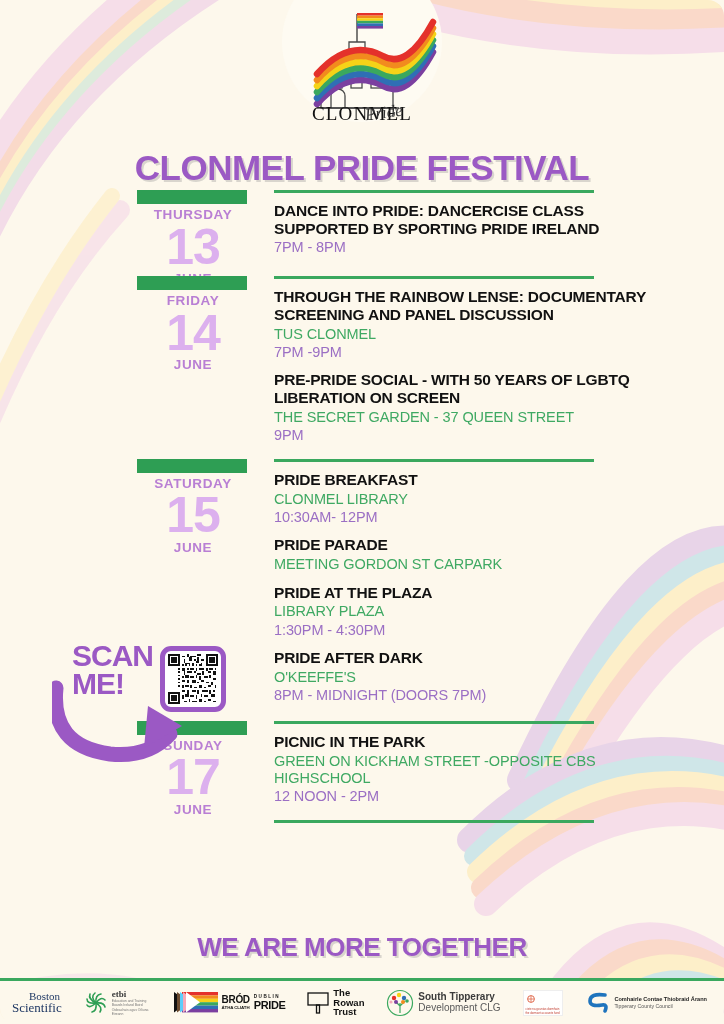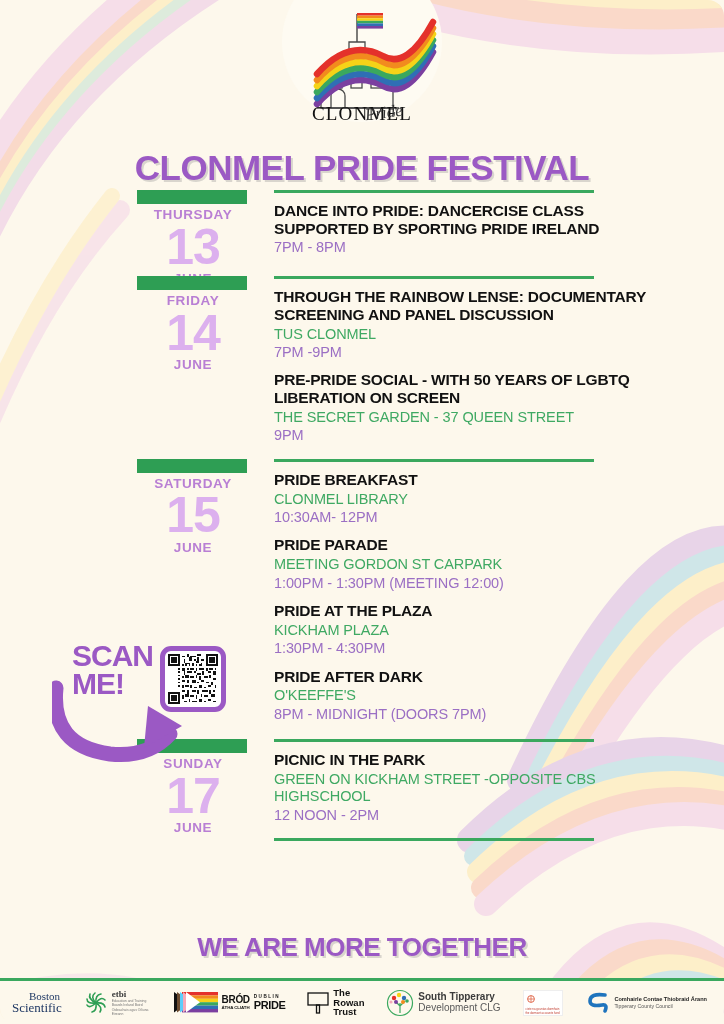--- a/index.html
+++ b/index.html
@@ -283,25 +283,24 @@
       </div>
       <div class="events">
         <div class="event">
           <div class="ev-title">PRIDE BREAKFAST</div>
           <div class="ev-venue">CLONMEL LIBRARY</div>
           <div class="ev-time">10:30AM- 12PM</div>
         </div>
         <div class="event">
           <div class="ev-title">PRIDE PARADE</div>
           <div class="ev-venue">MEETING GORDON ST CARPARK</div>
-          <div class="ev-time">1:00PM - 1:30PM (MEETING 12:00)</div>
         </div>
         <div class="event">
           <div class="ev-title">PRIDE AT THE PLAZA</div>
-          <div class="ev-venue">KICKHAM PLAZA</div>
+          <div class="ev-venue">LIBRARY PLAZA</div>
           <div class="ev-time">1:30PM - 4:30PM</div>
         </div>
         <div class="event">
           <div class="ev-title">PRIDE AFTER DARK</div>
           <div class="ev-venue">O'KEEFFE'S</div>
           <div class="ev-time">8PM - MIDNIGHT (DOORS 7PM)</div>
         </div>
       </div>
       <div style="height:16px;"></div>
     </div>

